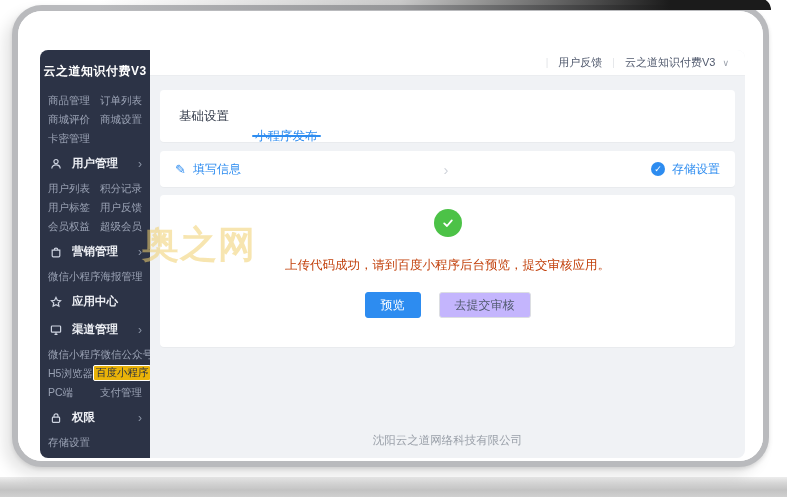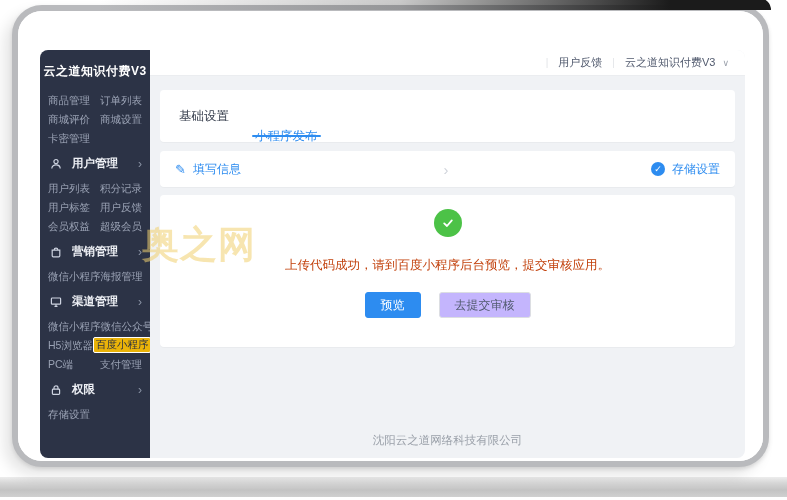--- a/index.html
+++ b/index.html
@@ -144,20 +144,28 @@
         </svg>
     </span>
     <span>营销管理</span>
     <span class="arrow">›</span>
   </div>
   <div class="srow">
     <span class="slink">微信小程序</span>
     <span class="slink right">海报管理</span>
   </div>
 
+  <div class="ssection">
+    <span class="sicon">
+      <svg viewBox="0 0 12 12">
+          <path d="M6 1.4 L7.4 4.3 10.6 4.7 8.3 6.9 8.9 10.1 6 8.6 3.1 10.1 3.7 6.9 1.4 4.7 4.6 4.3 Z"></path>
+        </svg>
+    </span>
+    <span>应用中心</span>
+  </div>
 
   <div class="ssection">
     <span class="sicon">
       <svg viewBox="0 0 12 12">
           <rect x="1.4" y="2" width="9.2" height="6.2" rx="0.8"></rect>
           <path d="M4.5 10.4 h3 M6 8.2 v2.2"></path>
         </svg>
     </span>
     <span>渠道管理</span>
     <span class="arrow">›</span>

